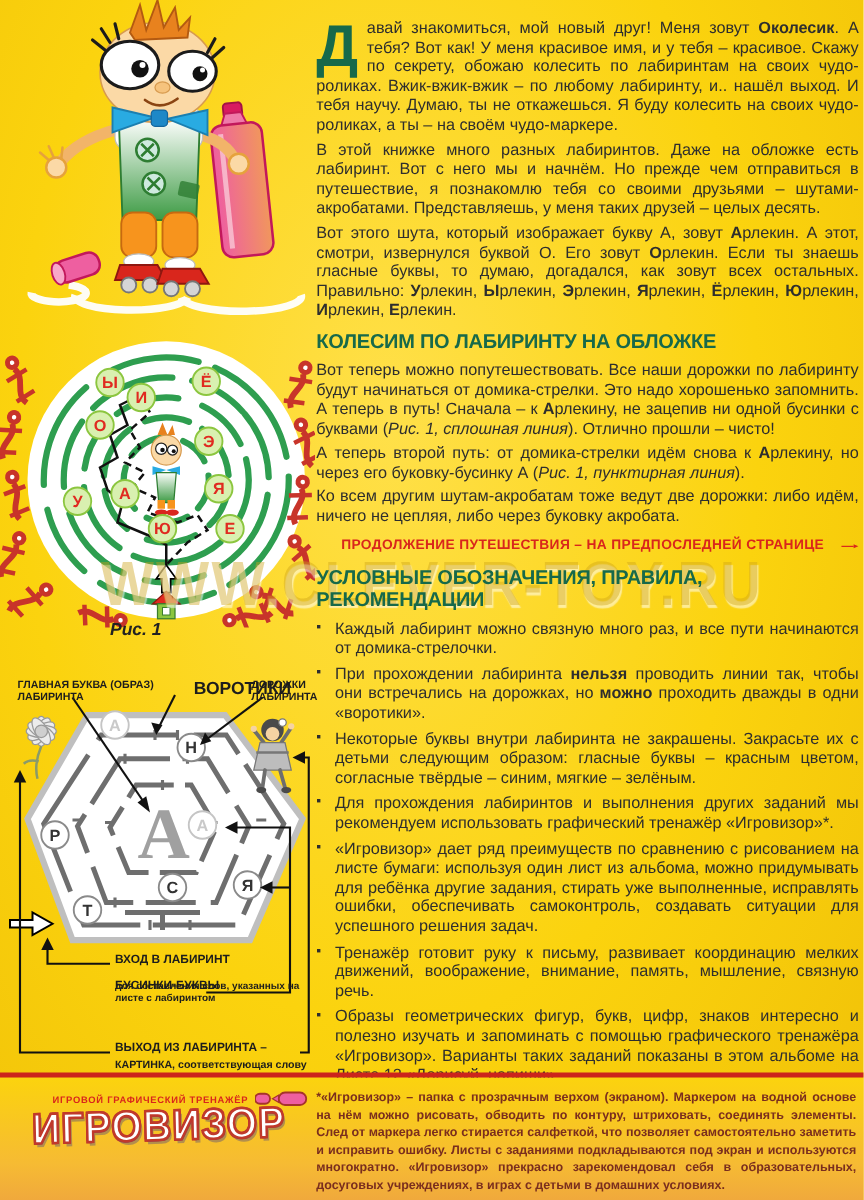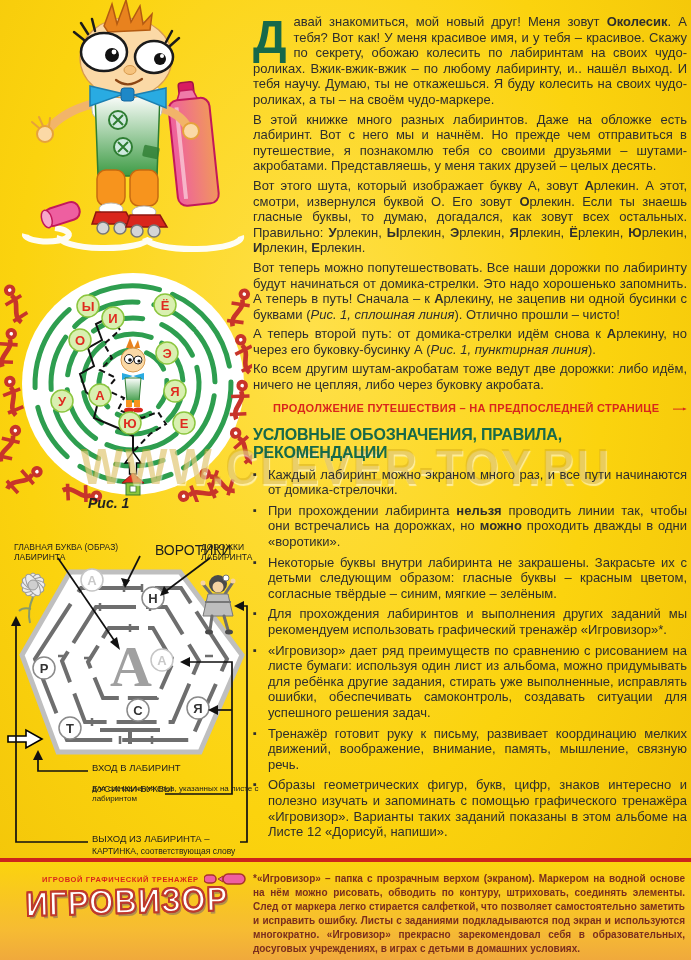--- a/index.html
+++ b/index.html
@@ -39,21 +39,21 @@
   .cont-label{color:#d9261c;font-weight:bold;font-size:11px;letter-spacing:.3px;white-space:nowrap;}
   .rules{margin-top:2px;}
   .rule-item{position:relative;padding-left:15px;margin-bottom:5px;}
   .rule-item::before{content:"▪";position:absolute;left:0;top:0;font-size:11px;color:#2e2e2e;}
   
   .fig1-caption{
     position:absolute;left:88px;top:495px;font-size:14px;font-weight:bold;
     font-style:italic;color:#222;z-index:4;
   }
   .hex-wrap{position:absolute;left:0;top:540px;width:252px;height:320px;z-index:2;}
-  .hex-label{position:absolute;color:#1d1d1d;font-weight:normal;line-height:1.2;}
+  .hex-label{position:absolute;color:#1d1d1d;font-weight:bold;line-height:1.2;}
   .lbl-main{left:14px;top:2px;width:122px;font-size:8.5px;}
   .lbl-gates{left:131px;top:2px;font-size:14px;padding-left:24px;}
   .lbl-paths{left:201px;top:2px;width:50px;font-size:8.5px;}
   .lbl-entrance{left:92px;top:222px;font-size:9.5px;}
   .lbl-beads{left:92px;top:243px;font-size:9.5px;}
   .lbl-beads-sub{left:92px;top:244px;width:168px;font-size:8px;}
   .lbl-exit{left:92px;top:293px;font-size:9.5px;}
   .lbl-exit-sub{left:92px;top:306px;width:160px;font-size:8.5px;}
   
   .red-rule{position:absolute;left:0;top:858px;width:691px;height:4px;background:#cc241c;z-index:5;}
@@ -386,35 +386,36 @@
     <div class="hex-label lbl-beads-sub">для составления слов, указанных на листе с лабиринтом</div>
     <div class="hex-label lbl-exit">ВЫХОД ИЗ ЛАБИРИНТА –</div>
     <div class="hex-label lbl-exit-sub">КАРТИНКА, соответствующая слову</div>
   </div>
 
   <div class="rightcol">
     <p><span class="dropcap">Д</span><span><span>авай знакомиться, мой новый друг! Меня зовут </span><span class="seg-b">Околесик</span><span>. А тебя? Вот как! У меня красивое имя, и у тебя – красивое. Скажу по секрету, обожаю колесить по лабиринтам на своих чудо-роликах. Вжик-вжик-вжик – по любому лабиринту, и.. нашёл выход. И тебя научу. Думаю, ты не откажешься. Я буду колесить на своих чудо-роликах, а ты – на своём чудо-маркере.</span></span></p>
     <p><span>В этой книжке много разных лабиринтов. Даже на обложке есть лабиринт. Вот с него мы и начнём. Но прежде чем отправиться в путешествие, я познакомлю тебя со своими друзьями – шутами-акробатами. Представляешь, у меня таких друзей – целых десять.</span></p>
     <p><span>Вот этого шута, который изображает букву А, зовут </span><span class="seg-b">А</span><span>рлекин. А этот, смотри, извернулся буквой О. Его зовут </span><span class="seg-b">О</span><span>рлекин. Если ты знаешь гласные буквы, то думаю, догадался, как зовут всех остальных. Правильно: </span><span class="seg-b">У</span><span>рлекин, </span><span class="seg-b">Ы</span><span>рлекин, </span><span class="seg-b">Э</span><span>рлекин, </span><span class="seg-b">Я</span><span>рлекин, </span><span class="seg-b">Ё</span><span>рлекин, </span><span class="seg-b">Ю</span><span>рлекин, </span><span class="seg-b">И</span><span>рлекин, </span><span class="seg-b">Е</span><span>рлекин.</span></p>
 
+    <div class="sec-title">КОЛЕСИМ ПО ЛАБИРИНТУ НА ОБЛОЖКЕ</div>
     <p><span>Вот теперь можно попутешествовать. Все наши дорожки по лабиринту будут начинаться от домика-стрелки. Это надо хорошенько запомнить. А теперь в путь! Сначала – к </span><span class="seg-b">А</span><span>рлекину, не зацепив ни одной бусинки с буквами (</span><span class="seg-i">Рис. 1, сплошная линия</span><span>). Отлично прошли – чисто!</span></p>
     <p><span>А теперь второй путь: от домика-стрелки идём снова к </span><span class="seg-b">А</span><span>рлекину, но через его буковку-бусинку А (</span><span class="seg-i">Рис. 1, пунктирная линия</span><span>).</span></p>
     <p><span>Ко всем другим шутам-акробатам тоже ведут две дорожки: либо идём, ничего не цепляя, либо через буковку акробата.</span></p>
 
     <div class="cont-row">
       <span class="cont-label">ПРОДОЛЖЕНИЕ ПУТЕШЕСТВИЯ – НА ПРЕДПОСЛЕДНЕЙ СТРАНИЦЕ</span>
       <svg width="72" height="16" viewBox="0 0 72 16">
         <rect x="0" y="6" width="52" height="5" fill="#d9261c"></rect>
         <polygon points="52,0 72,8.5 52,16" fill="#d9261c"></polygon>
       </svg>
     </div>
 
     <div class="sec-title">УСЛОВНЫЕ ОБОЗНАЧЕНИЯ, ПРАВИЛА, РЕКОМЕНДАЦИИ</div>
     <div class="rules">
-      <div class="rule-item"><span>Каждый лабиринт можно экраном много раз, и все пути начинаются от домика-стрелочки.</span></div>
+      <div class="rule-item"><span>Каждый лабиринт можно связную много раз, и все пути начинаются от домика-стрелочки.</span></div>
       <div class="rule-item"><span>При прохождении лабиринта </span><span class="seg-b">нельзя</span><span> проводить линии так, чтобы они встречались на дорожках, но </span><span class="seg-b">можно</span><span> проходить дважды в одни «воротики».</span></div>
       <div class="rule-item"><span>Некоторые буквы внутри лабиринта не закрашены. Закрасьте их с детьми следующим образом: гласные буквы – красным цветом, согласные твёрдые – синим, мягкие – зелёным.</span></div>
       <div class="rule-item"><span>Для прохождения лабиринтов и выполнения других заданий мы рекомендуем использовать графический тренажёр «Игровизор»*.</span></div>
       <div class="rule-item"><span>«Игровизор» дает ряд преимуществ по сравнению с рисованием на листе бумаги: используя один лист из альбома, можно придумывать для ребёнка другие задания, стирать уже выполненные, исправлять ошибки, обеспечивать самоконтроль, создавать ситуации для успешного решения задач.</span></div>
       <div class="rule-item"><span>Тренажёр готовит руку к письму, развивает координацию мелких движений, воображение, внимание, память, мышление, связную речь.</span></div>
       <div class="rule-item"><span>Образы геометрических фигур, букв, цифр, знаков интересно и полезно изучать и запоминать с помощью графического тренажёра «Игровизор». Варианты таких заданий показаны в этом альбоме на Листе 12 «Дорисуй, напиши».</span></div>
     </div>
   </div>
 
   <div class="red-rule"></div>

